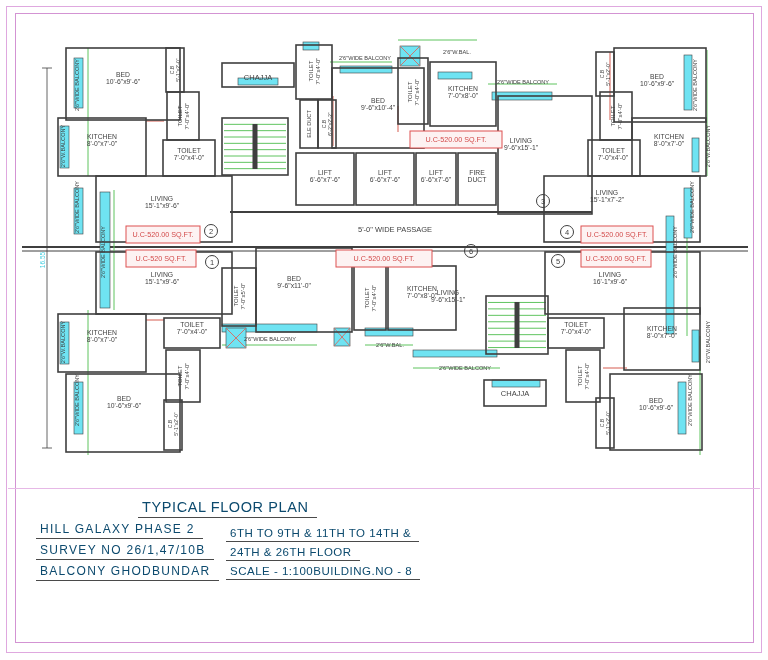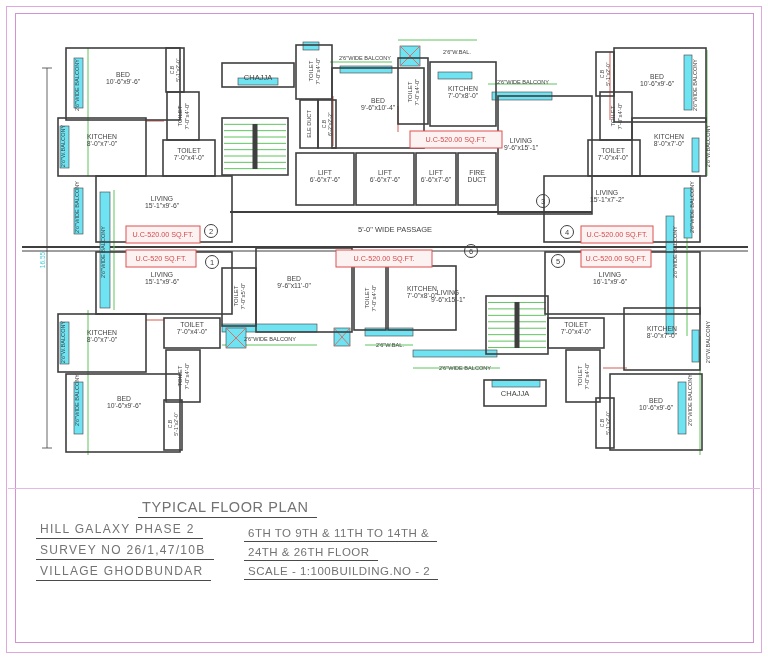--- a/index.html
+++ b/index.html
@@ -3,26 +3,26 @@
 <meta charset="utf-8">
 <style>
   html,body{margin:0;padding:0;background:#ffffff;}
   #page{position:relative;width:768px;height:660px;background:#fff;overflow:hidden;
         font-family:"Liberation Sans",sans-serif;padding-left:8px;}
   .frame{position:absolute;border:1px solid #dfa8df;pointer-events:none;}
   #outer-frame{left:6px;top:6px;width:754px;height:645px;}
   #inner-frame{left:15px;top:13px;width:737px;height:628px;border-color:#d393d3;}
   #divider{position:absolute;left:8px;top:488px;width:752px;height:0;border-top:1px solid #e6b8e6;}
   svg{position:absolute;left:0;top:0;}
-  .tb{position:absolute;color:#737373;}
+  .tb{position:absolute;color:#0c4a6e;}
   .ln{border-bottom:1.5px solid #4a4a4a;padding:0 8px 2px 4px;margin-bottom:4px;
       white-space:nowrap;display:block;width:max-content;}
   #plan-title{left:138px;top:499px;font-size:14.5px;letter-spacing:0.6px;}
   #left-col{left:36px;top:522px;font-size:12px;letter-spacing:1.3px;}
-  #right-col{left:244px;top:527px;font-size:11.5px;letter-spacing:0.5px;}
+  #right-col{left:226px;top:527px;font-size:11.5px;letter-spacing:0.5px;}
 </style>
 </head>
 <body>
 
 <div id="page">
 
   <div id="outer-frame" class="frame"></div>
   <div id="inner-frame" class="frame"></div>
   <div id="divider"></div>
 
@@ -234,22 +234,22 @@
       <text x="45" y="260" text-anchor="middle" font-size="6.5" fill="#45cfe0" font-family="&quot;Liberation Sans&quot;,sans-serif" transform="rotate(-90 45 260)">16.55</text>
     </svg>
 
   <div id="plan-title" class="tb">
     <span class="ln">TYPICAL FLOOR PLAN</span>
   </div>
 
   <div id="left-col" class="tb">
     <span class="ln">HILL GALAXY PHASE 2</span>
     <span class="ln">SURVEY NO 26/1,47/10B</span>
-    <span class="ln">VILLAGE GHODBUNDAR</span>
+    <span class="ln">BALCONY GHODBUNDAR</span>
   </div>
 
   <div id="right-col" class="tb">
     <span class="ln">6TH TO 9TH &amp; 11TH TO 14TH &amp;</span>
     <span class="ln">24TH &amp; 26TH FLOOR</span>
-    <span class="ln">SCALE - 1:100BUILDING.NO - 2</span>
+    <span class="ln">SCALE - 1:100BUILDING.NO - 8</span>
   </div>
 
 </div>
 
 </body></html>

